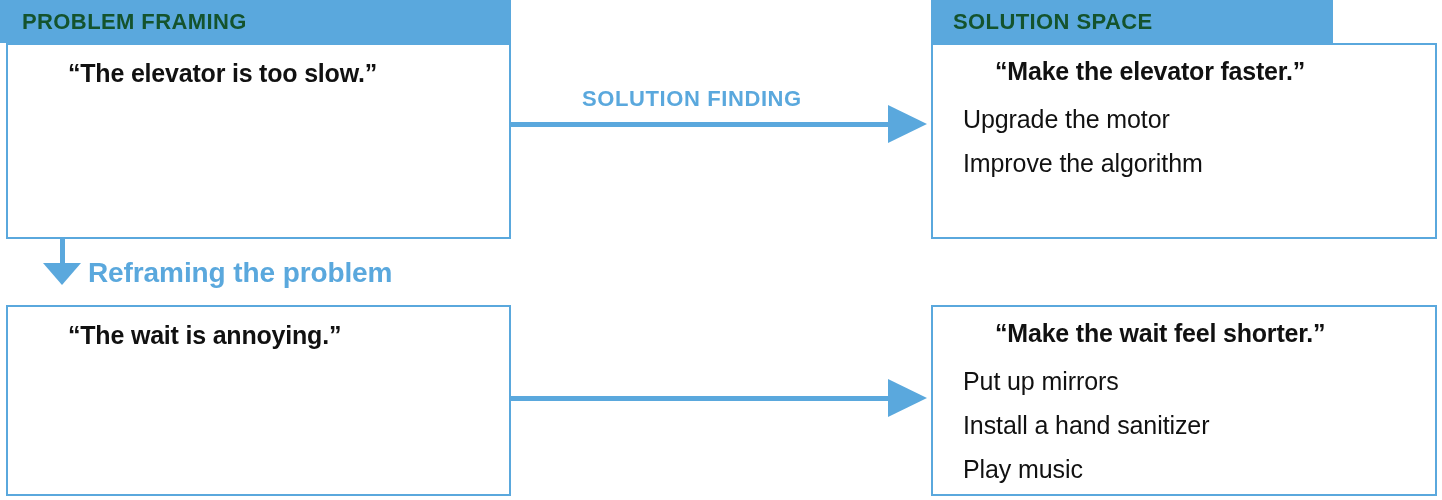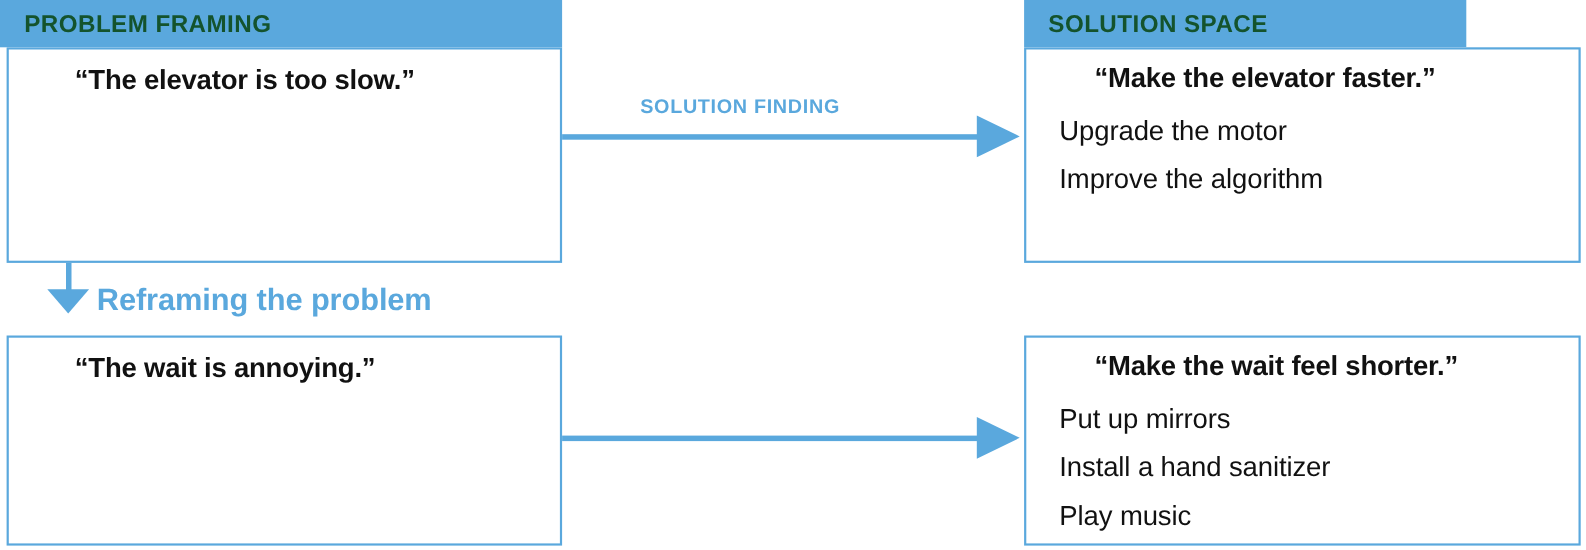--- a/index.html
+++ b/index.html
@@ -108,21 +108,21 @@
 
   .arrow-label {
     position: absolute;
     color: #5aa8dd;
     font-family: "Liberation Sans", sans-serif;
     font-weight: bold;
     white-space: nowrap;
     line-height: 1;
   }
   .arrow-label-upper {
-    font-size: 18px;
+    font-size: 22px;
     letter-spacing: 0.6px;
   }
   .arrow-label-mixed {
     font-size: 28px;
     letter-spacing: -0.1px;
   }
 </style>
 </head>
 <body>
 

